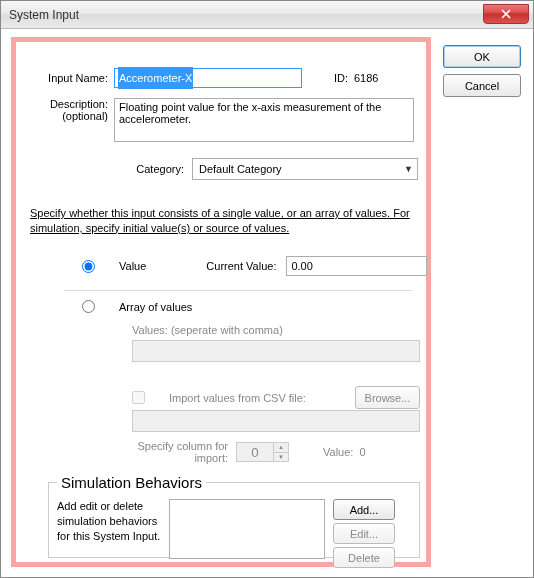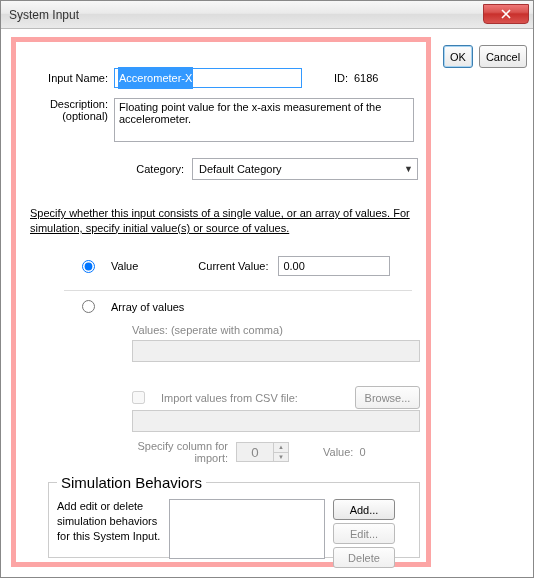--- a/index.html
+++ b/index.html
@@ -50,21 +50,21 @@
   .inner-panel {
     position: absolute;
     top: 8px; left: 10px;
     width: 420px; height: 530px;
     border: 5px solid #fca5a5;
   }
   .right-buttons {
     position: absolute;
     top: 16px; right: 12px;
     width: 78px;
-    display: flex; gap: 6px;
+    display: flex; flex-direction: column; gap: 6px;
   }
   .btn {
     height: 23px;
     background: linear-gradient(to bottom, #fdfdfd, #e9e9e9);
     border: 1px solid #8a8a8a;
     border-radius: 3px;
     font: inherit;
     cursor: pointer;
     display: flex; align-items: center; justify-content: center;
   }
@@ -92,21 +92,21 @@
     border-color: #ccc;
   }
   .select-box {
     height: 22px;
     border: 1px solid #abadb3;
     display: flex; align-items: center; justify-content: space-between;
     padding: 0 4px 0 6px;
     background: #fff;
   }
   .chev { font-size: 9px; color: #333; }
-  .radio { display: flex; align-items: center; gap: 16px; }
+  .radio { display: flex; align-items: center; gap: 24px; }
   input[type=radio], input[type=checkbox] { margin: 0; }
   fieldset.sim {
     border: 1px solid #ccc;
     margin: 0; padding: 8px;
   }
   fieldset.sim legend { font-size: 15px; padding: 0 4px; }
   .spinner {
     display: inline-flex; align-items: stretch;
     border: 1px solid #ccc; height: 20px; background: #f0f0f0;
   }
@@ -178,21 +178,21 @@
       </div>
 
       <div style="position:absolute; top:164px; left:14px; width:390px; line-height:1.35;text-decoration:underline;">Specify whether this input consists of a single value, or an array of values. For simulation, specify initial value(s) or source of values.</div>
 
       <div class="row" style="position:absolute; top:214px; left:66px; width:340px;">
         <label class="radio">
           <input type="radio" name="mode" checked="" style="">
           <span>Value</span>
         </label>
         <div class="lbl" style="margin-left:60px;">Current Value:</div>
-        <input type="text" style="margin-left: 10px; width: 112px; height: 20px;" value="0.00">
+        <input type="text" style="margin-left: 10px; width: 141px; height: 20px;" value="0.00">
       </div>
 
       <div style="position:absolute; top:248px; left:48px; right:14px; height:1px; background:#ddd;"></div>
 
       <div class="row" style="position:absolute; top:258px; left:66px;">
         <label class="radio">
           <input type="radio" name="mode" style="">
           <span>Array of values</span>
         </label>
       </div>

